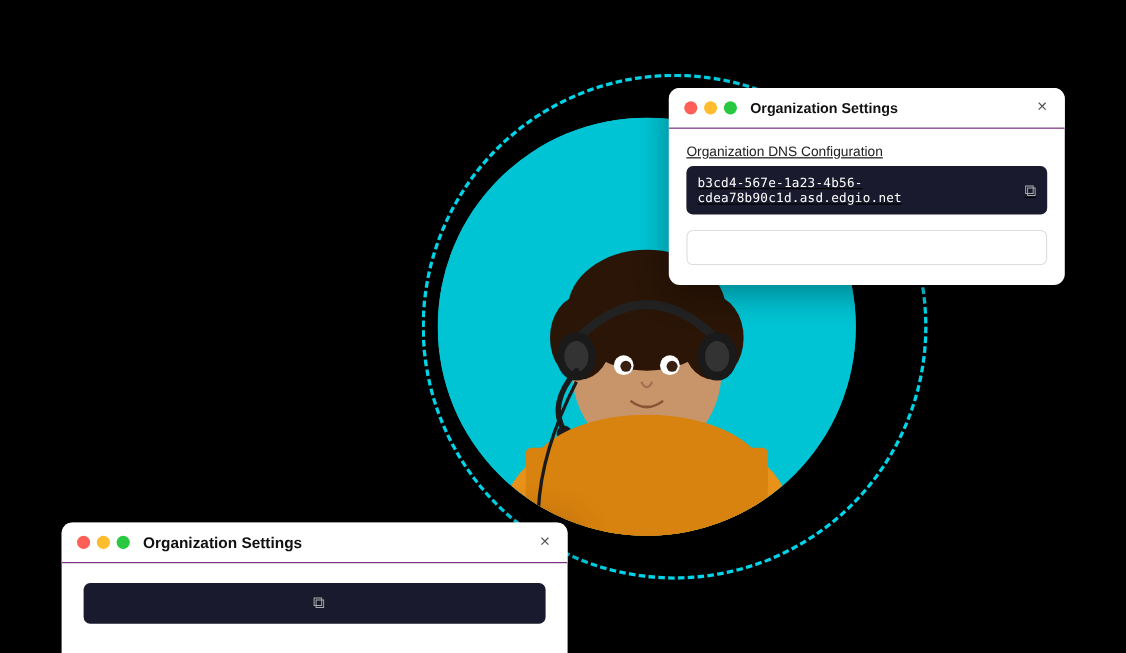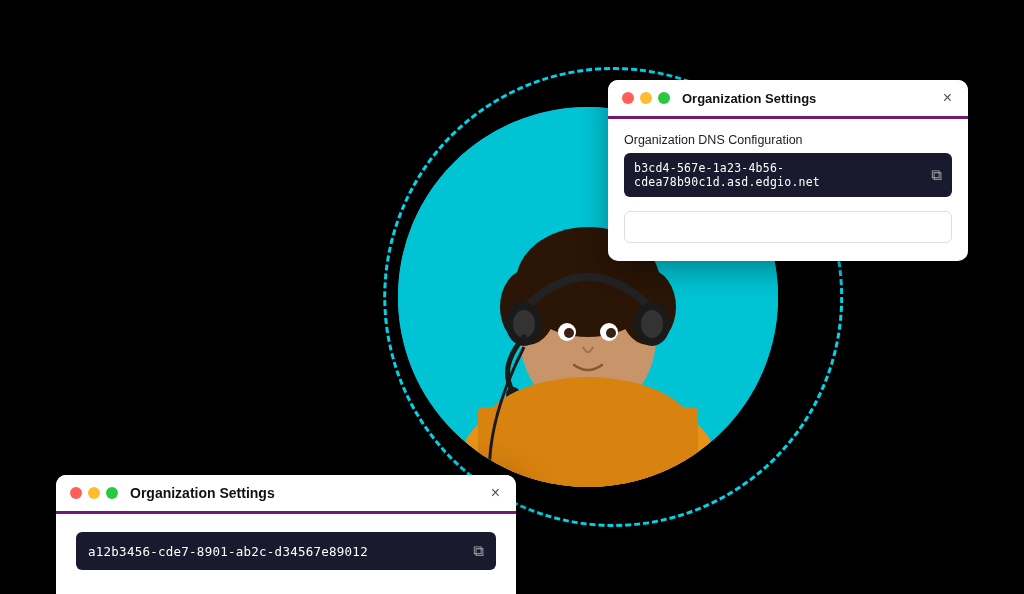--- a/index.html
+++ b/index.html
@@ -73,21 +73,21 @@
       box-shadow: 0 8px 30px rgba(0,0,0,0.35);
       overflow: hidden;
       z-index: 5;
     }
 
     .modal-titlebar {
       display: flex;
       align-items: center;
       padding: 10px 14px;
       background: #fff;
-      border-bottom: 3px solid #701a75;
+      border-bottom: 1px solid #701a75;
     }
 
     .traffic-lights {
       display: flex;
       gap: 6px;
       margin-right: 12px;
     }
 
     .tl {
       width: 12px;
@@ -159,20 +159,21 @@
       padding: 10px 12px;
       font-size: 13px;
       color: #333;
       margin-bottom: 18px;
       outline: none;
     }
 
     
     .modal-back .modal-body {
       padding: 14px 16px 18px;
+      text-decoration: underline;
     }
 
     .modal-back .field-label {
       font-size: 12.5px;
       margin-bottom: 6px;
     }
 
     .modal-back .field-input-row {
       padding: 8px 10px;
       margin-bottom: 14px;
@@ -293,19 +294,18 @@
       <div class="traffic-lights">
         <div class="tl tl-red"></div>
         <div class="tl tl-yellow"></div>
         <div class="tl tl-green"></div>
       </div>
       <span class="modal-title">Organization Settings</span>
       <button class="modal-close">×</button>
     </div>
     <div class="modal-body">
       <div class="field-input-row">
-        <span class="field-input-text">a12b3456-cde7-8901-ab2c-d34567e89012</span>
         <span class="copy-icon">⧉</span>
       </div>
 
     </div>
   </div>
 </div>
 
 </body></html>

